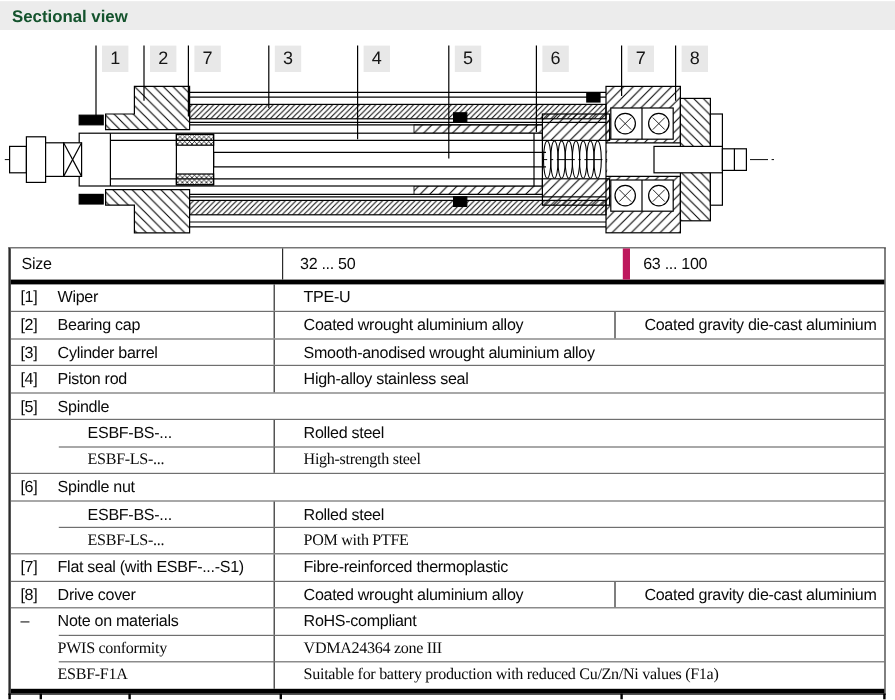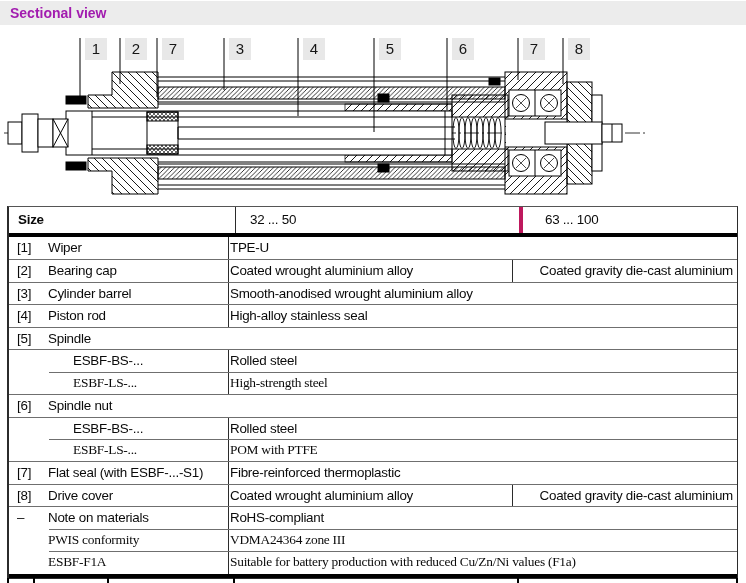--- a/index.html
+++ b/index.html
@@ -1,47 +1,47 @@
 <!DOCTYPE html>
 <html><head>
 <meta charset="utf-8">
 <style>
   html,body{margin:0;padding:0;background:#fff;width:746px;height:583px;overflow:hidden;
     font-family:"Liberation Sans", sans-serif;color:#0a0a0a;}
   .stage{position:relative;width:746px;height:583px;background:#fff;}
 
   
   .hdr{position:absolute;left:0;top:1px;width:746px;height:24px;background:#ececec;}
-  .hdr span{display:inline-block;margin-left:10px;font-weight:bold;font-size:14px;line-height:24px;color:#a21caf;}
+  .hdr span{display:inline-block;margin-left:10px;font-weight:bold;font-size:14px;line-height:24px;color:#14532d;}
 
   
   .draw{position:absolute;left:0;top:0;width:746px;height:205px;}
   .co{position:absolute;top:38px;width:22px;height:22px;background:#e8e8e8;text-align:center;
       line-height:22px;font-size:15px;color:#161616;}
 
   
   .tbl{position:absolute;left:7px;top:206px;width:731px;box-sizing:border-box;
        border:1px solid #2b2b2b;border-left-width:2px;border-top-color:#555;
        font-size:13.4px;letter-spacing:-0.25px;}
   .thead{display:flex;height:26px;line-height:26px;border-bottom:4px solid #000;}
-  .h1{width:226px;padding-left:9px;box-sizing:border-box;font-weight:bold;}
+  .h1{width:226px;padding-left:9px;box-sizing:border-box;}
   .h2{width:284px;padding-left:14px;box-sizing:border-box;border-left:1px solid #2b2b2b;}
-  .h3{flex:1;padding-left:22px;box-sizing:border-box;border-left:4px solid #be185d;}
+  .h3{flex:1;padding-left:11px;box-sizing:border-box;border-left:6px solid #be185d;}
   .trow{display:flex;height:22.45px;line-height:21.5px;border-top:1px solid #6f6f6f;
         position:relative;box-sizing:border-box;}
   .trow.nt{border-top:none;}
   .trow.ind{border-top:none;font-family:Liberation Serif, serif;}
   .trow.ind::before{content:"";position:absolute;top:0;left:40px;right:0;height:1px;background:#6f6f6f;}
   .num{width:39px;padding-left:8px;box-sizing:border-box;}
   .nm{width:180px;box-sizing:border-box;}
   .nm.deep{padding-left:25px;}
   .nm.span{flex:1;}
-  .val{flex:1;border-left:1px solid #2b2b2b;padding-left:1px;box-sizing:border-box;}
+  .val{flex:1;border-left:1px solid #2b2b2b;padding-left:24px;box-sizing:border-box;}
   .val.w{flex:none;width:284px;}
-  .val2{width:221px;border-left:1px solid #2b2b2b;padding-left:7px;box-sizing:border-box;text-align:right;}
+  .val2{width:221px;border-left:1px solid #2b2b2b;padding-left:24px;box-sizing:border-box;}
   .bbar{height:4px;background:#000;}
 
   
   .sliver{position:absolute;left:0;top:578px;width:746px;height:5px;}
   .sliver i{position:absolute;top:0;width:1.5px;height:5px;background:#000;}
 </style>
 </head>
 <body>
 
 <div class="stage">

